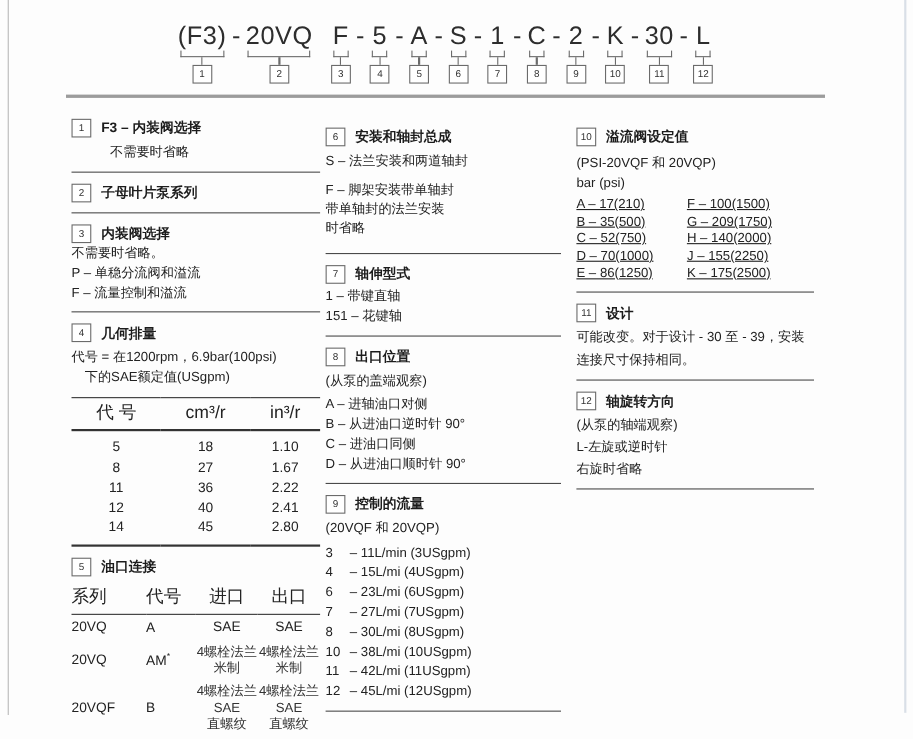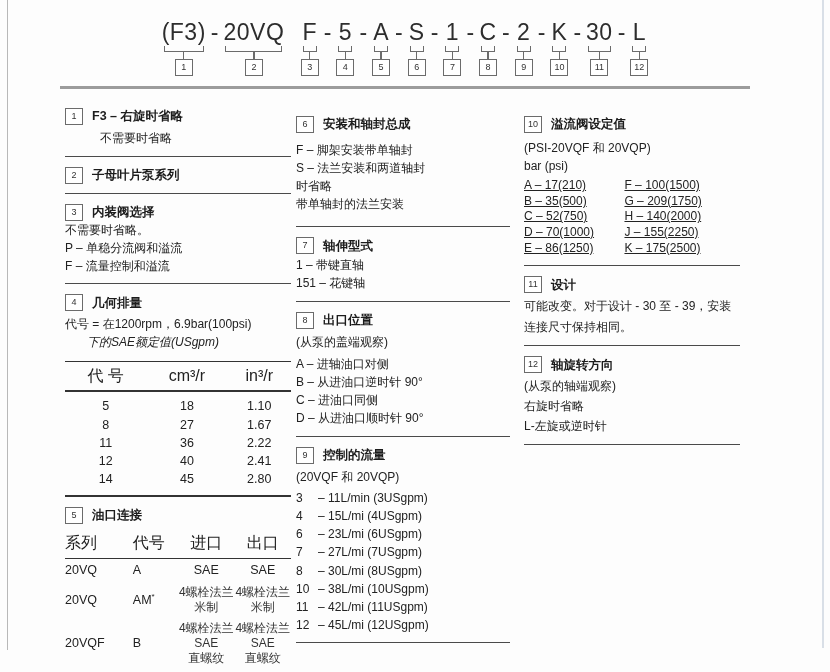--- a/index.html
+++ b/index.html
@@ -33,21 +33,21 @@
   .col2 { left:296px; width:214px; }
   .col3 { left:524px; width:216px; }
 
   .sec-head { display:flex; align-items:center; gap:9px; margin:4px 0 6px 0; }
   .sec-head .numbox { flex:0 0 auto; }
   .sec-title { font-weight:bold; font-size:12.5px; color:#1c1c1c; }
   .divider { border:none; border-top:1.2px solid #4a4a4a; margin:9px 0 10px 0; }
 
   .note { margin:2px 0; }
   .indent1 { margin-left:35px; }
-  .indent2 { margin-left:22px;font-style:italic; }
+  .indent2 { margin-left:12px; }
   .opt { margin:2.5px 0; }
 
   
   .disp-table { width:100%; border-collapse:collapse; margin-top:10px; }
   .disp-table thead tr { border-top:1.5px solid #333; border-bottom:2px solid #333; }
   .disp-table th { font-weight:normal; font-size:16px; padding:4px 2px; text-align:center; }
   .disp-table td { text-align:center; padding:1px 2px; font-size:12.5px; }
   .disp-table tbody tr:first-child td { padding-top:6px; }
   .disp-table tbody tr:last-child td { padding-bottom:7px; }
   .disp-table tbody { border-bottom:2px solid #333; }
@@ -177,21 +177,21 @@
       </div>
     </div>
   </div>
 
   <div class="top-rule"></div>
 
   <div class="col col1">
 
     <div class="sec-head">
       <div class="numbox">1</div>
-      <span class="sec-title">F3 – 右旋时省略</span>
+      <span class="sec-title">F3 – 内装阀选择</span>
     </div>
     <div class="note indent1">不需要时省略</div>
     <hr class="divider">
 
     <div class="sec-head">
       <div class="numbox">2</div>
       <span class="sec-title">子母叶片泵系列</span>
     </div>
     <hr class="divider">
 
@@ -321,24 +321,24 @@
     </table>
 
   </div>
 
   <div class="col col2">
 
     <div class="sec-head" style="margin-top:12px;">
       <div class="numbox">6</div>
       <span class="sec-title">安装和轴封总成</span>
     </div>
+    <div class="opt">S – 法兰安装和两道轴封</div>
     <div class="opt" style="margin-top:10px;">F – 脚架安装带单轴封</div>
-    <div class="opt">S – 法兰安装和两道轴封</div>
+    <div class="note">带单轴封的法兰安装</div>
     <div class="note">时省略</div>
-    <div class="note">带单轴封的法兰安装</div>
     <hr class="divider" style="margin-top:14px;">
 
     <div class="sec-head">
       <div class="numbox">7</div>
       <span class="sec-title">轴伸型式</span>
     </div>
     <div class="opt" style="margin-top:-2px;">1 – 带键直轴</div>
     <div class="opt">151 – 花键轴</div>
     <hr class="divider">
 
@@ -421,17 +421,17 @@
     </div>
     <div class="note" style="margin-top:-2px; line-height:1.55;">可能改变。对于设计 - 30 至 - 39，安装</div>
     <div class="note" style="line-height:1.55;">连接尺寸保持相同。</div>
     <hr class="divider">
 
     <div class="sec-head">
       <div class="numbox">12</div>
       <span class="sec-title">轴旋转方向</span>
     </div>
     <div class="note" style="margin-top:-2px; line-height:1.5;">(从泵的轴端观察)</div>
+    <div class="note" style="line-height:1.5;">L-左旋或逆时针</div>
     <div class="note" style="line-height:1.5;">右旋时省略</div>
-    <div class="note" style="line-height:1.5;">L-左旋或逆时针</div>
     <hr class="divider">
   </div>
 </div>
 
 </body></html>

